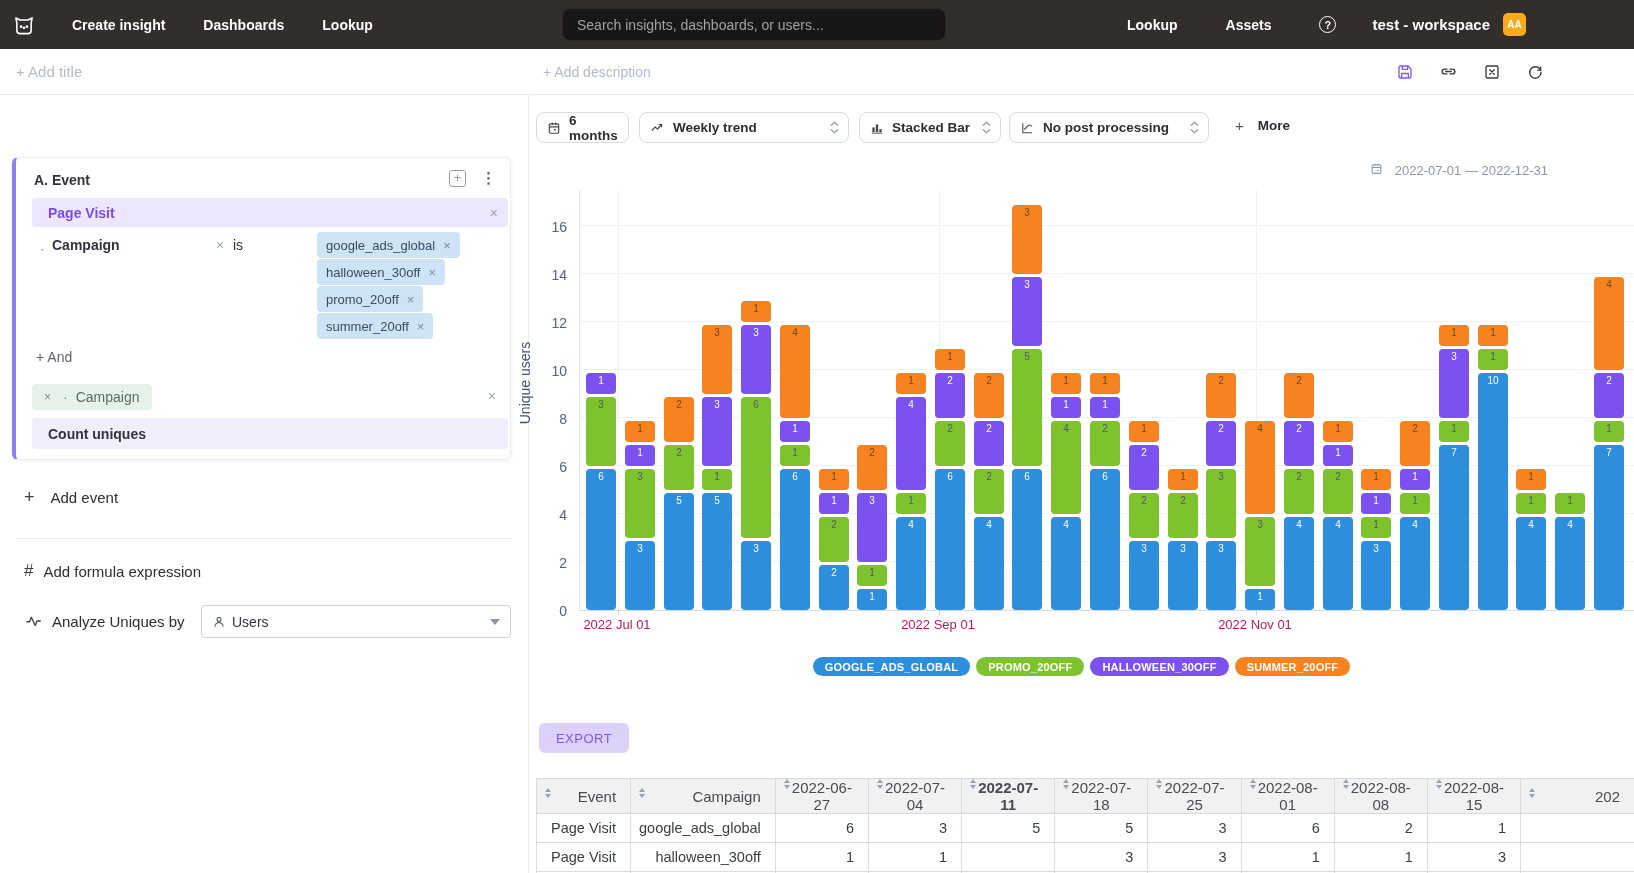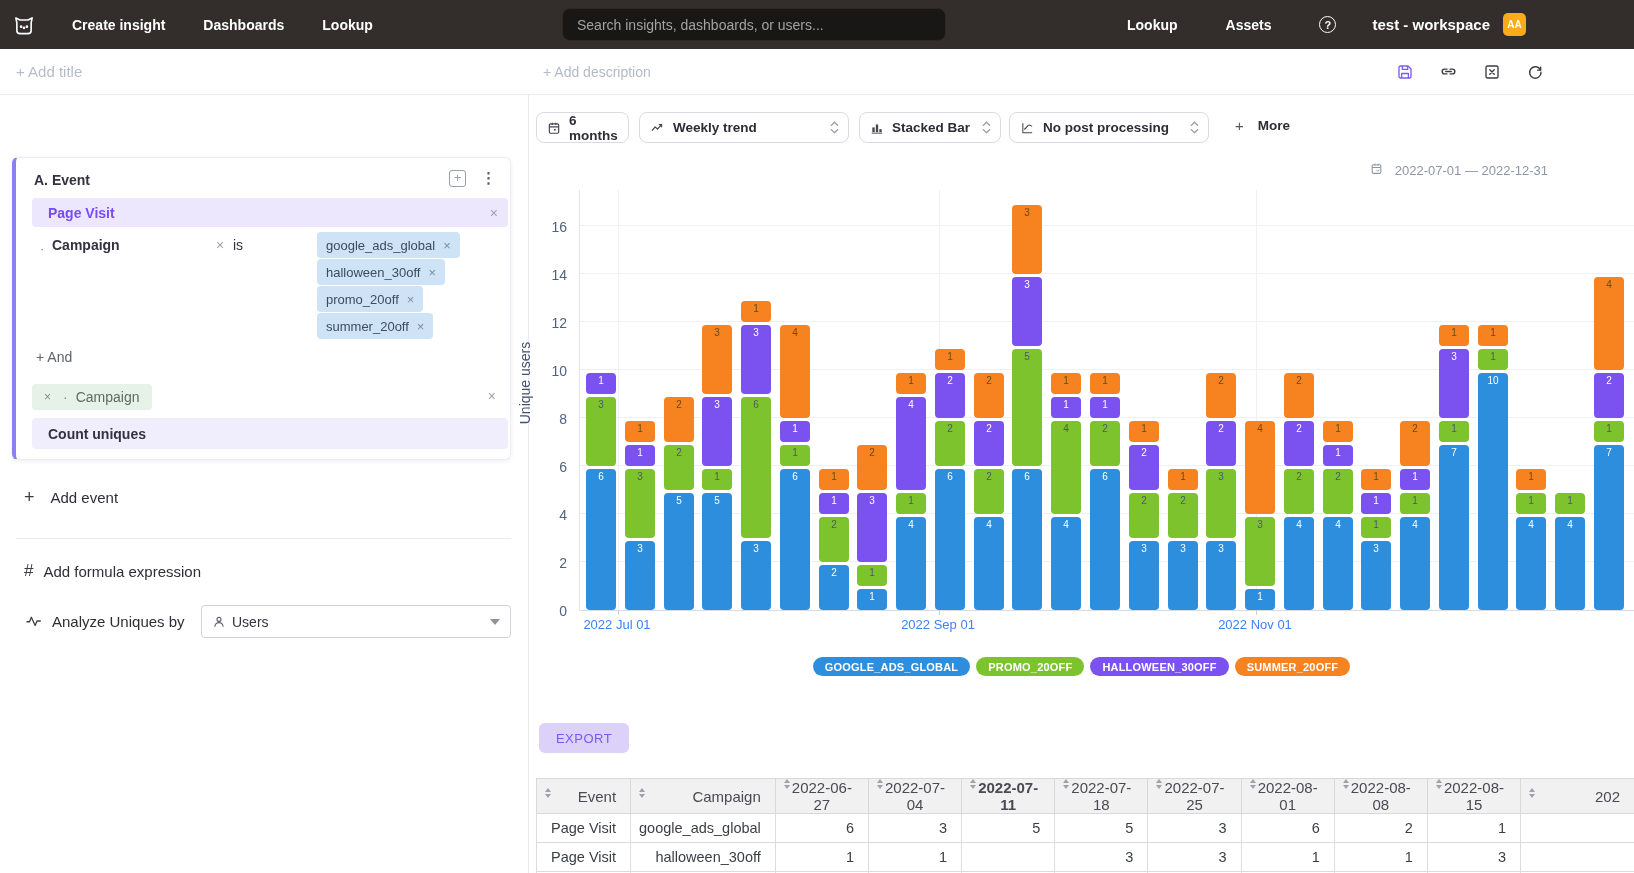--- a/index.html
+++ b/index.html
@@ -110,21 +110,21 @@
   .ytick { position:absolute; right:6px; width:30px; text-align:right; font-size:14px; color:#52627f; }
   .plot { position:absolute; left:50px; top:95px; right:0; height:421px;
     border-left:1px solid #e4e6ed; border-bottom:1px solid #d8dce3; }
   .gridline { position:absolute; left:0; right:0; height:1px; background:#eef0f4; }
   .vgrid { position:absolute; top:0; bottom:0; width:1px; background:#f0f1f5; }
   .xtickmark { position:absolute; bottom:-5px; width:1px; height:5px; background:#c9cdd6; }
   .bar { position:absolute; bottom:0; width:30px; display:flex; flex-direction:column; justify-content:flex-end; }
   .seg { border-radius:4px; margin-top:3px; position:relative; }
   .seglabel { display:block; text-align:center; font-size:10px; padding-top:2px; font-weight:400; }
   .xlabels { position:absolute; top:522px; left:0; right:0; height:16px; }
-  .xlabel { position:absolute; transform:translateX(-50%); font-size:13px; color:#3b82f6; white-space:nowrap; }
+  .xlabel { position:absolute; transform:translateX(-50%); font-size:13px; color:#be185d; white-space:nowrap; }
 
   .legend { position:absolute; left:0; right:0; top:562px; display:flex; justify-content:center; gap:6px; }
   .pill { height:19px; border-radius:10px; color:#fff; font-size:11px; font-weight:700;
     display:flex; align-items:center; padding:0 12px; cursor:pointer; letter-spacing:.2px; }
 
   .export-btn { position:absolute; left:10px; top:628px; width:90px; height:30px; background:#dcd2f9;
     color:#7a58f2; font-size:13px; letter-spacing:.5px; border:none; border-radius:6px; cursor:pointer;
     font-family:"Liberation Sans",sans-serif; }
 
   

